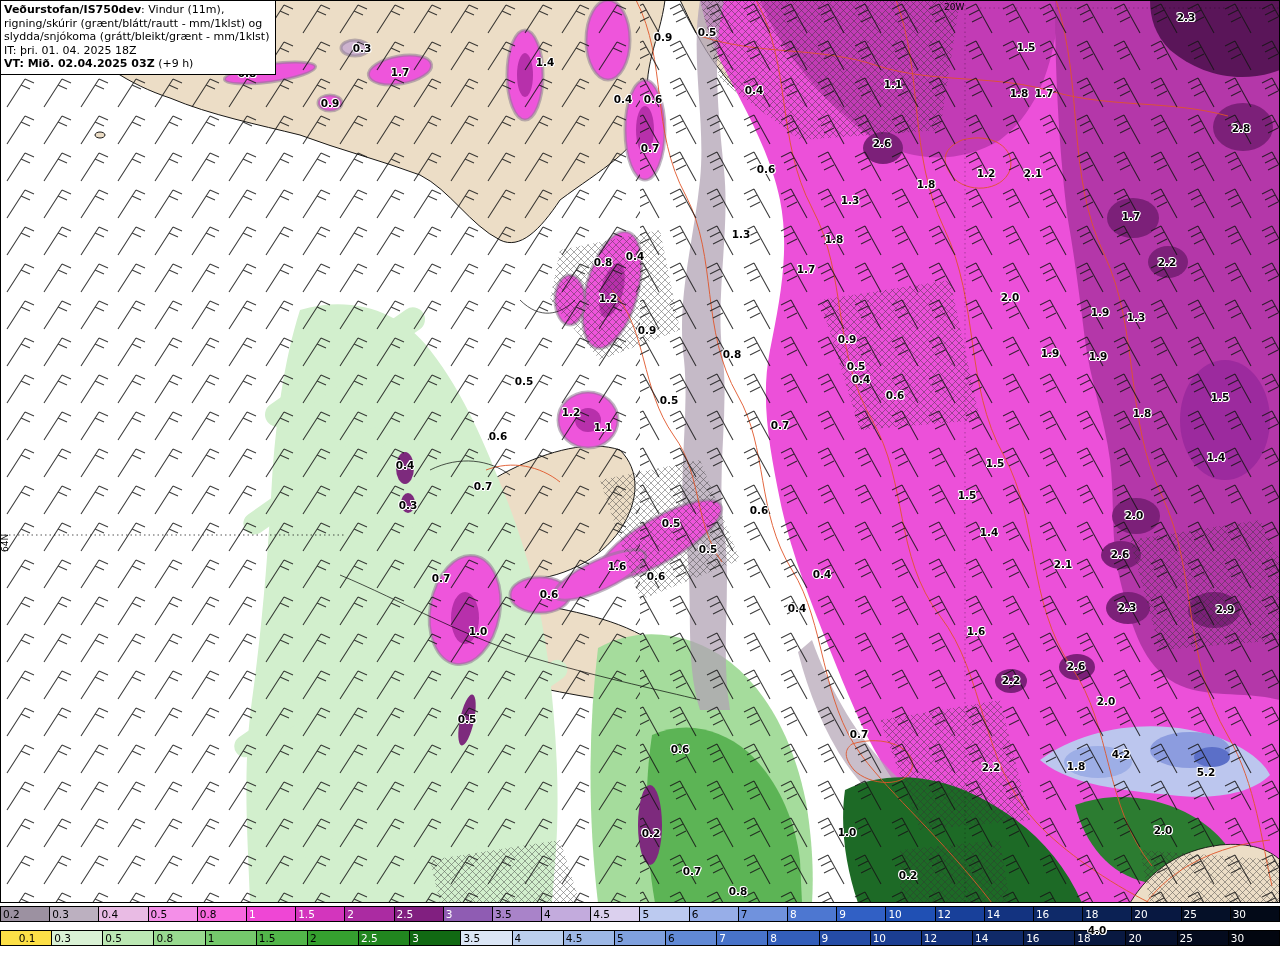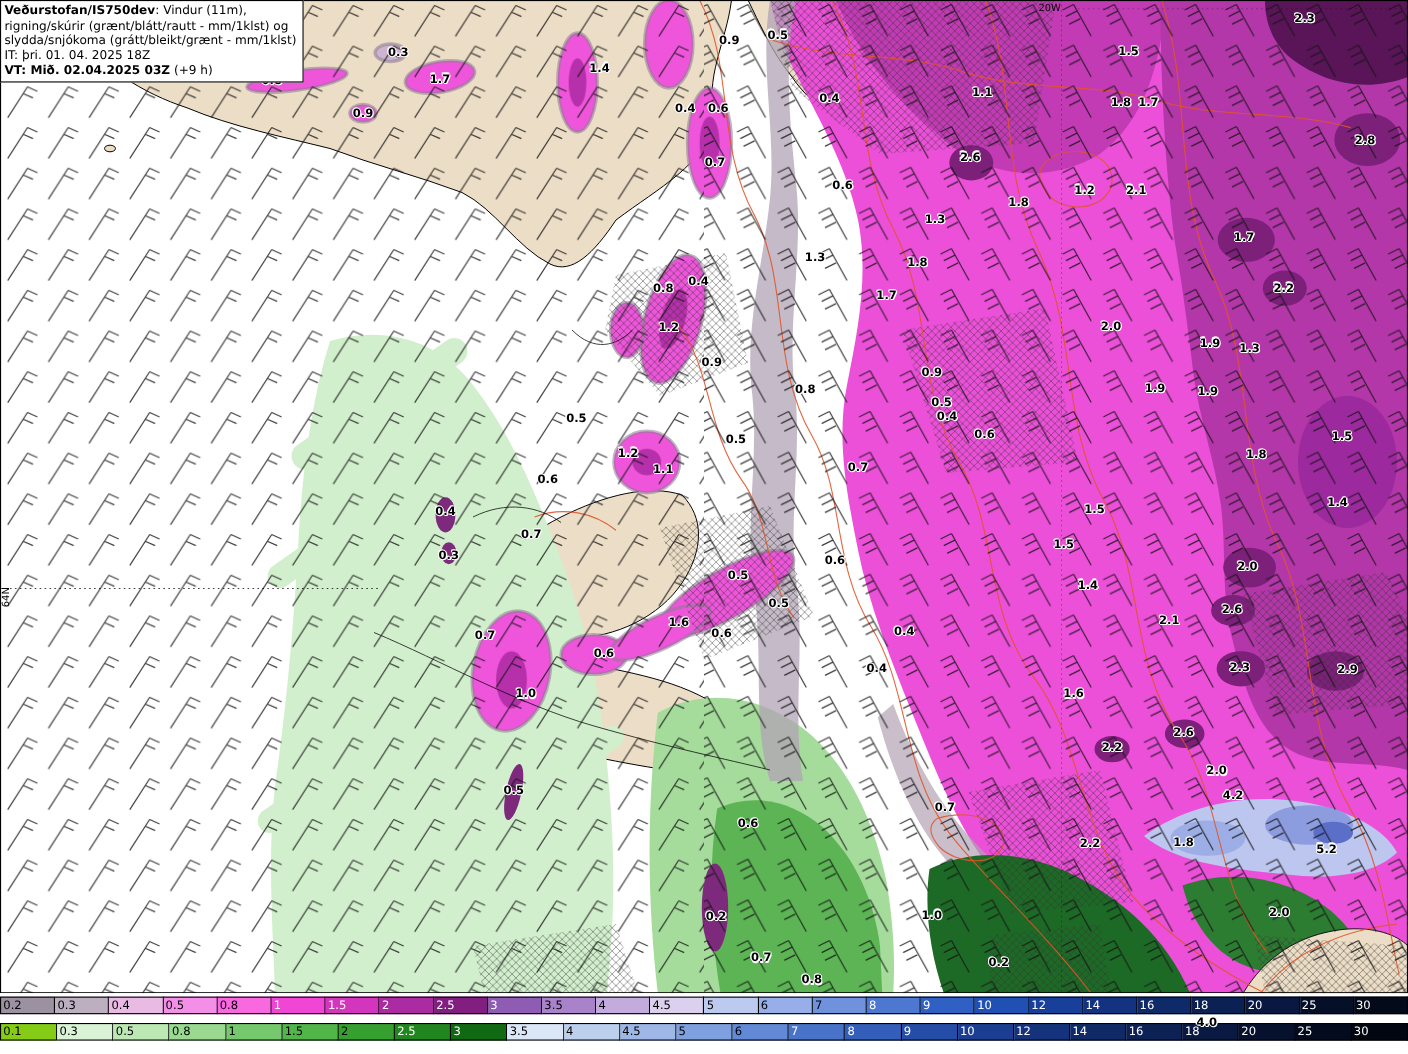--- a/index.html
+++ b/index.html
@@ -287,21 +287,21 @@
         <span class="plabel" style="left: 1213px; top: 609px; margin-left: 12px;">2.9</span>
         <span class="plabel" style="left: 478px; top: 631px;">1.0</span>
         <span class="plabel" style="left: 976px; top: 631px;">1.6</span>
         <span class="plabel" style="left: 1076px; top: 666px;">2.6</span>
         <span class="plabel" style="left: 1011px; top: 680px;">2.2</span>
         <span class="plabel" style="left: 1106px; top: 701px;">2.0</span>
         <span class="plabel" style="left: 467px; top: 719px;">0.5</span>
         <span class="plabel" style="left: 680px; top: 749px;">0.6</span>
         <span class="plabel" style="left: 859px; top: 734px;">0.7</span>
         <span class="plabel" style="left: 1076px; top: 766px;">1.8</span>
-        <span class="plabel" style="left: 1121px; top: 723px;">4.2</span>
+        <span class="plabel" style="left: 1121px; top: 754px;">4.2</span>
         <span class="plabel" style="left: 991px; top: 767px;">2.2</span>
         <span class="plabel" style="left: 1206px; top: 772px;">5.2</span>
         <span class="plabel" style="left: 651px; top: 833px;">0.2</span>
         <span class="plabel" style="left: 847px; top: 832px;">1.0</span>
         <span class="plabel" style="left: 1163px; top: 830px;">2.0</span>
         <span class="plabel" style="left: 692px; top: 871px;">0.7</span>
         <span class="plabel" style="left: 908px; top: 875px;">0.2</span>
         <span class="plabel" style="left: 1097px; top: 886px; margin-top: 44px;">4.0</span>
         <span class="plabel" style="left: 738px; top: 891px;">0.8</span>
       </div>
@@ -390,21 +390,21 @@
           <span style="color: rgb(255, 255, 255);">20</span>
         </div>
         <div class="lcell" style="background: rgb(5, 16, 40);">
           <span style="color: rgb(255, 255, 255);">25</span>
         </div>
         <div class="lcell" style="background: rgb(3, 10, 24);">
           <span style="color: rgb(255, 255, 255);">30</span>
         </div>
       </div>
     <div class="legend-row second">
-        <div class="lcell" style="background: #84cc16;">
+        <div class="lcell" style="background: #fde047; text-align: center;">
           <span style="color: rgb(0, 0, 0);">0.1</span>
         </div>
         <div class="lcell" style="background: rgb(218, 242, 213);">
           <span style="color: rgb(0, 0, 0);">0.3</span>
         </div>
         <div class="lcell" style="background: rgb(188, 232, 180);">
           <span style="color: rgb(0, 0, 0);">0.5</span>
         </div>
         <div class="lcell" style="background: rgb(153, 218, 144);">
           <span style="color: rgb(0, 0, 0);">0.8</span>

